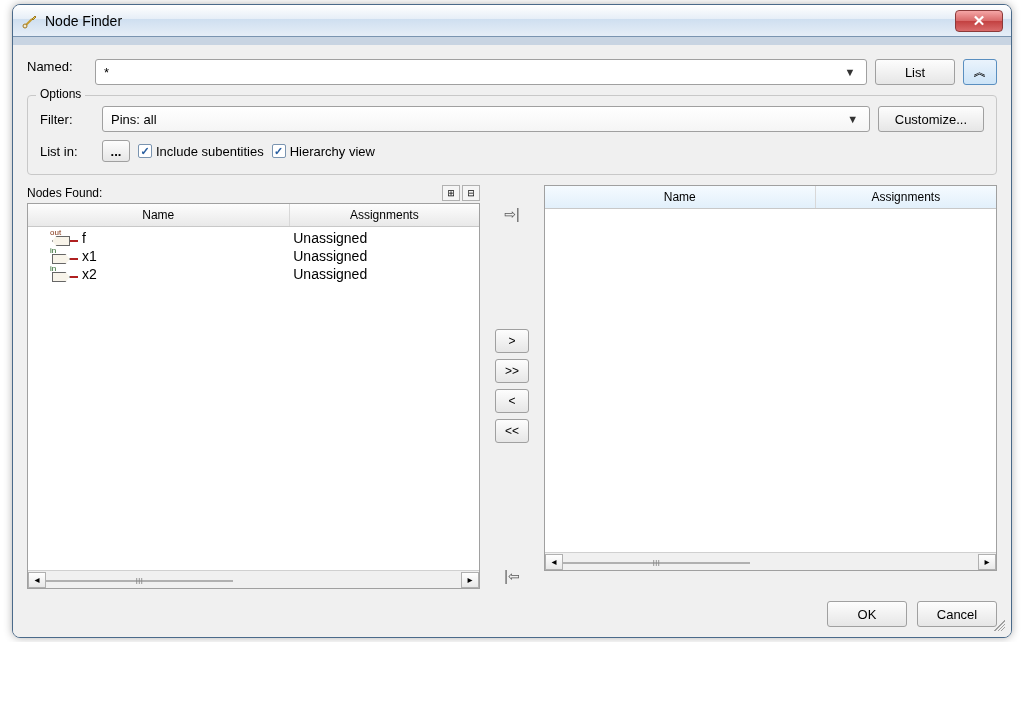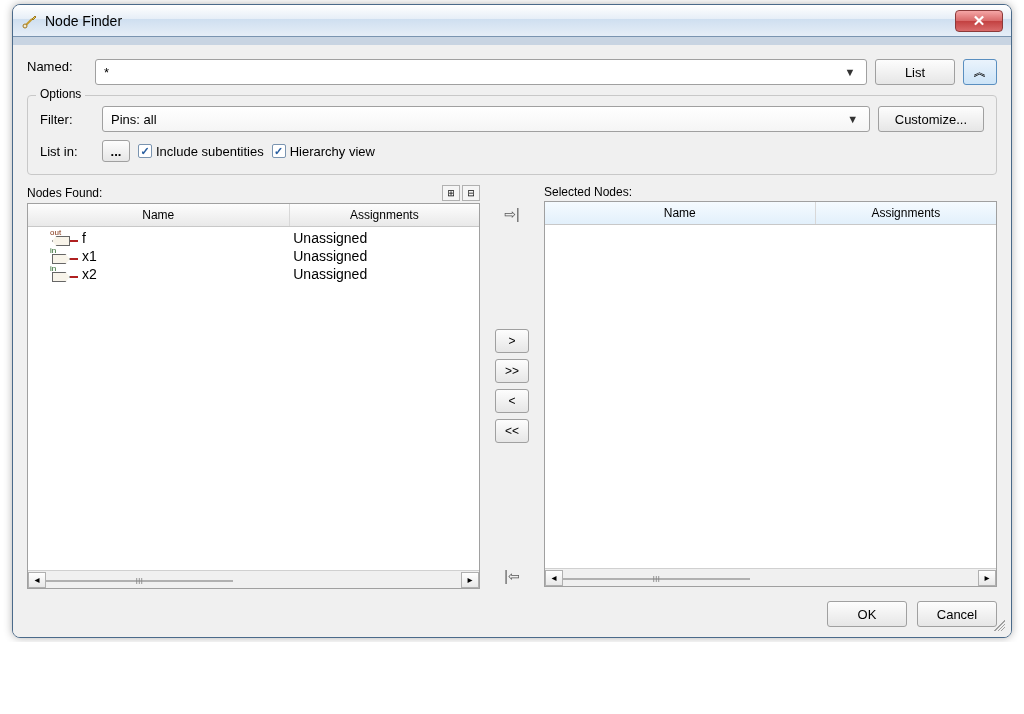--- a/index.html
+++ b/index.html
@@ -337,23 +337,20 @@
             <span>&lt;</span>
           </div>
         <div class="xfer-btn">
             <span>&lt;&lt;</span>
           </div>
         <div style="flex:1"></div>
         <span class="xfer-icon" style="margin-top:auto">|⇦</span>
       </div>
 
       <div class="table-col">
-        <div class="caption-row">
-          <span class="caption">Selected Nodes:</span>
-        </div>
         <div class="table-wrap">
           <div class="thead selected-thead">
             <div class="th" style="flex:0 0 60%">Name</div>
             <div class="th">Assignments</div>
           </div>
           <div class="tbody"></div>
           <div class="scroll-bar">
             <div class="arrow">◂</div>
             <div class="track">
               <div class="thumb">III</div>

